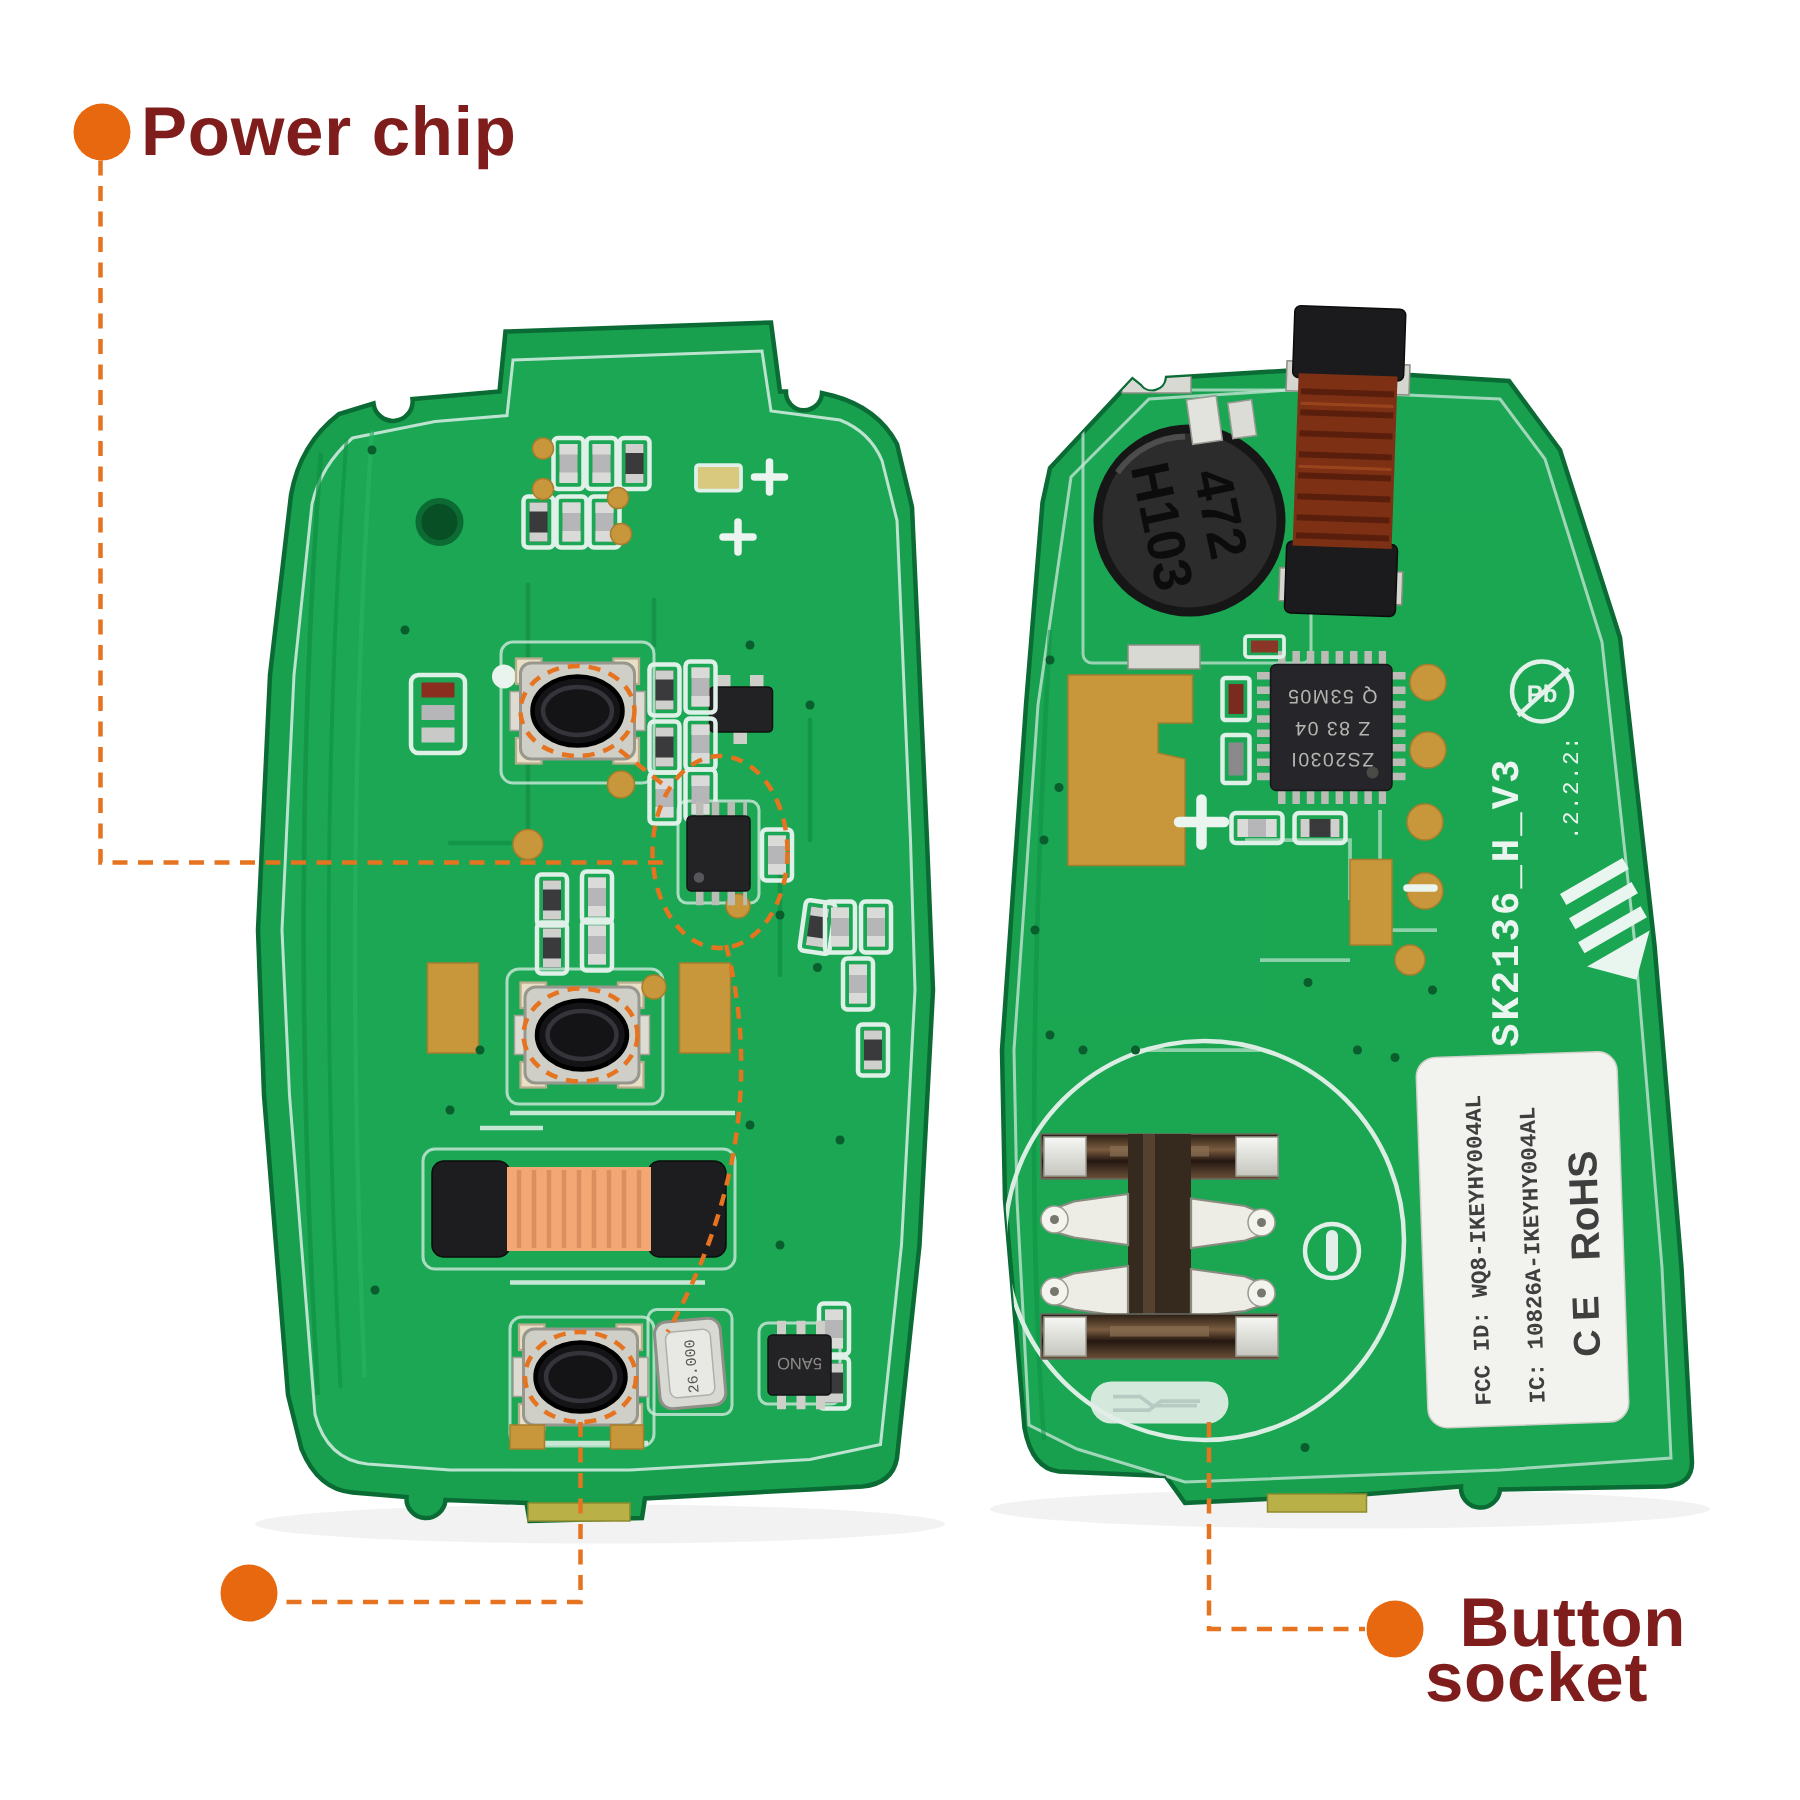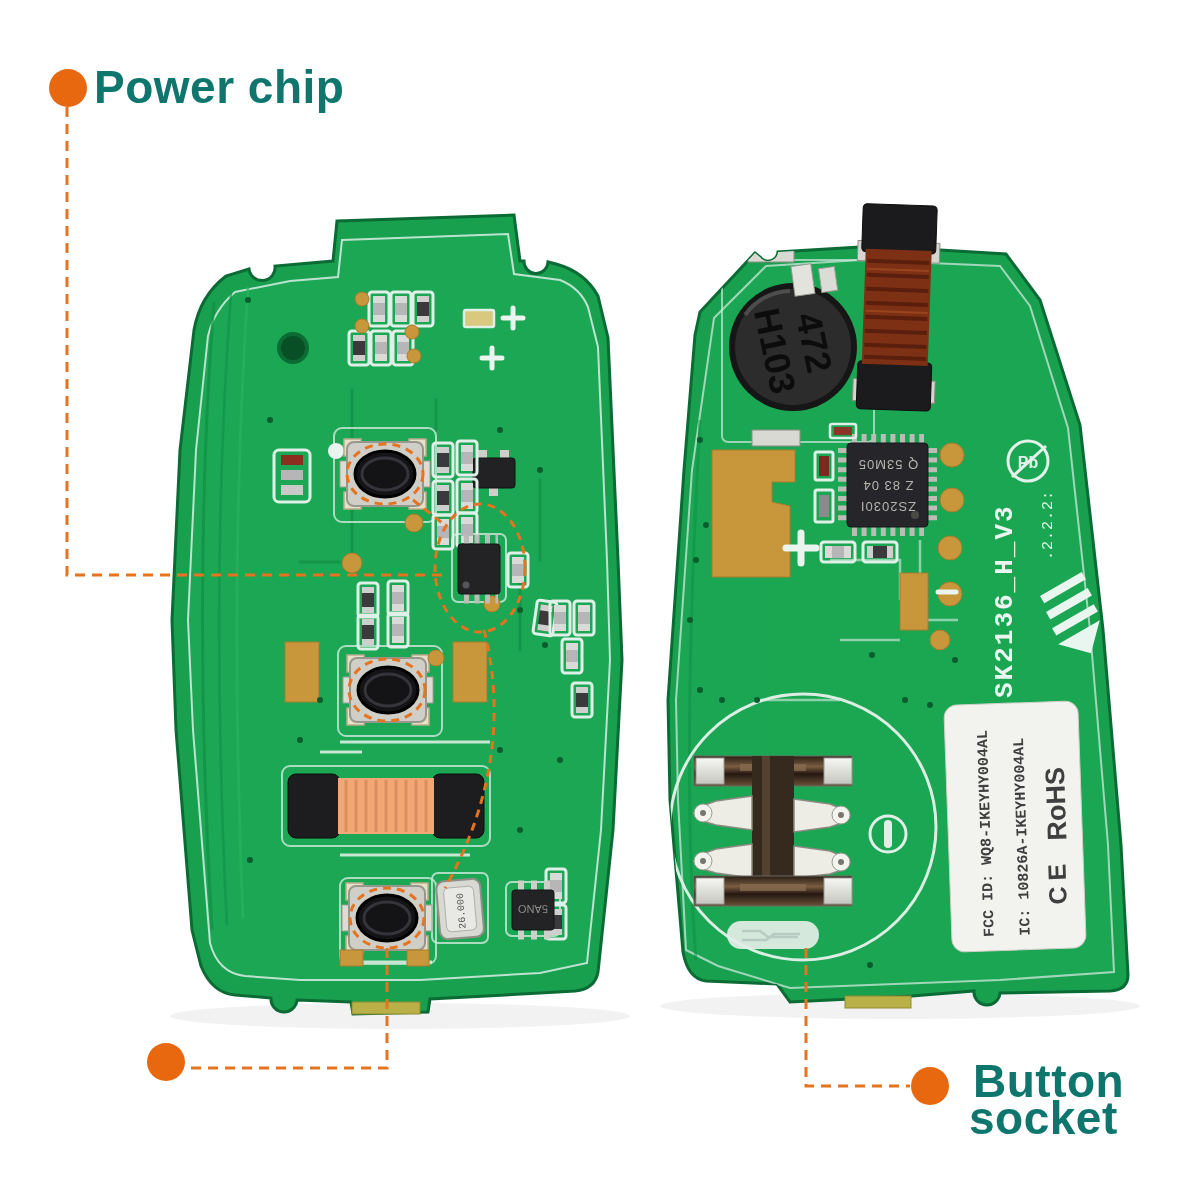--- a/index.html
+++ b/index.html
@@ -1,18 +1,18 @@
 <!DOCTYPE html>
 <html><head>
 <meta charset="utf-8">
 <style>
   html,body{margin:0;padding:0;background:#ffffff;}
   .canvas{position:relative;width:1200px;height:1200px;background:#ffffff;overflow:hidden;
           font-family:"Liberation Sans",sans-serif;}
-  .callout{position:absolute;font-size:46px;font-weight:600;color:#0f766e;letter-spacing:.5px;
+  .callout{position:absolute;font-size:46px;font-weight:600;color:#7f1d1d;letter-spacing:.5px;
            white-space:nowrap;line-height:1;}
   .dot{position:absolute;width:38px;height:38px;border-radius:50%;background:#E8680F;}
   svg{position:absolute;left:0;top:0;}
   .mono{font-family:"Liberation Mono",monospace;}
 </style>
 </head>
 <body>
 
 <div class="canvas">
 
@@ -360,15 +360,15 @@
   </g>
 </svg>
 
 <span class="dot" style="left:49px;top:69px;"></span>
 <div class="callout" style="left:94px;top:64px;">Power chip</div>
 
 <span class="dot" style="left:147px;top:1043px;"></span>
 
 <span class="dot" style="left:911px;top:1067px;"></span>
 <div class="callout" style="left:973px;top:1058px;">Button</div>
-<div class="callout" style="left:950px;top:1095px;margin-left:19px;">socket</div>
+<div class="callout" style="left:950px;top:1095px;">socket</div>
 
 </div>
 
 </body></html>

